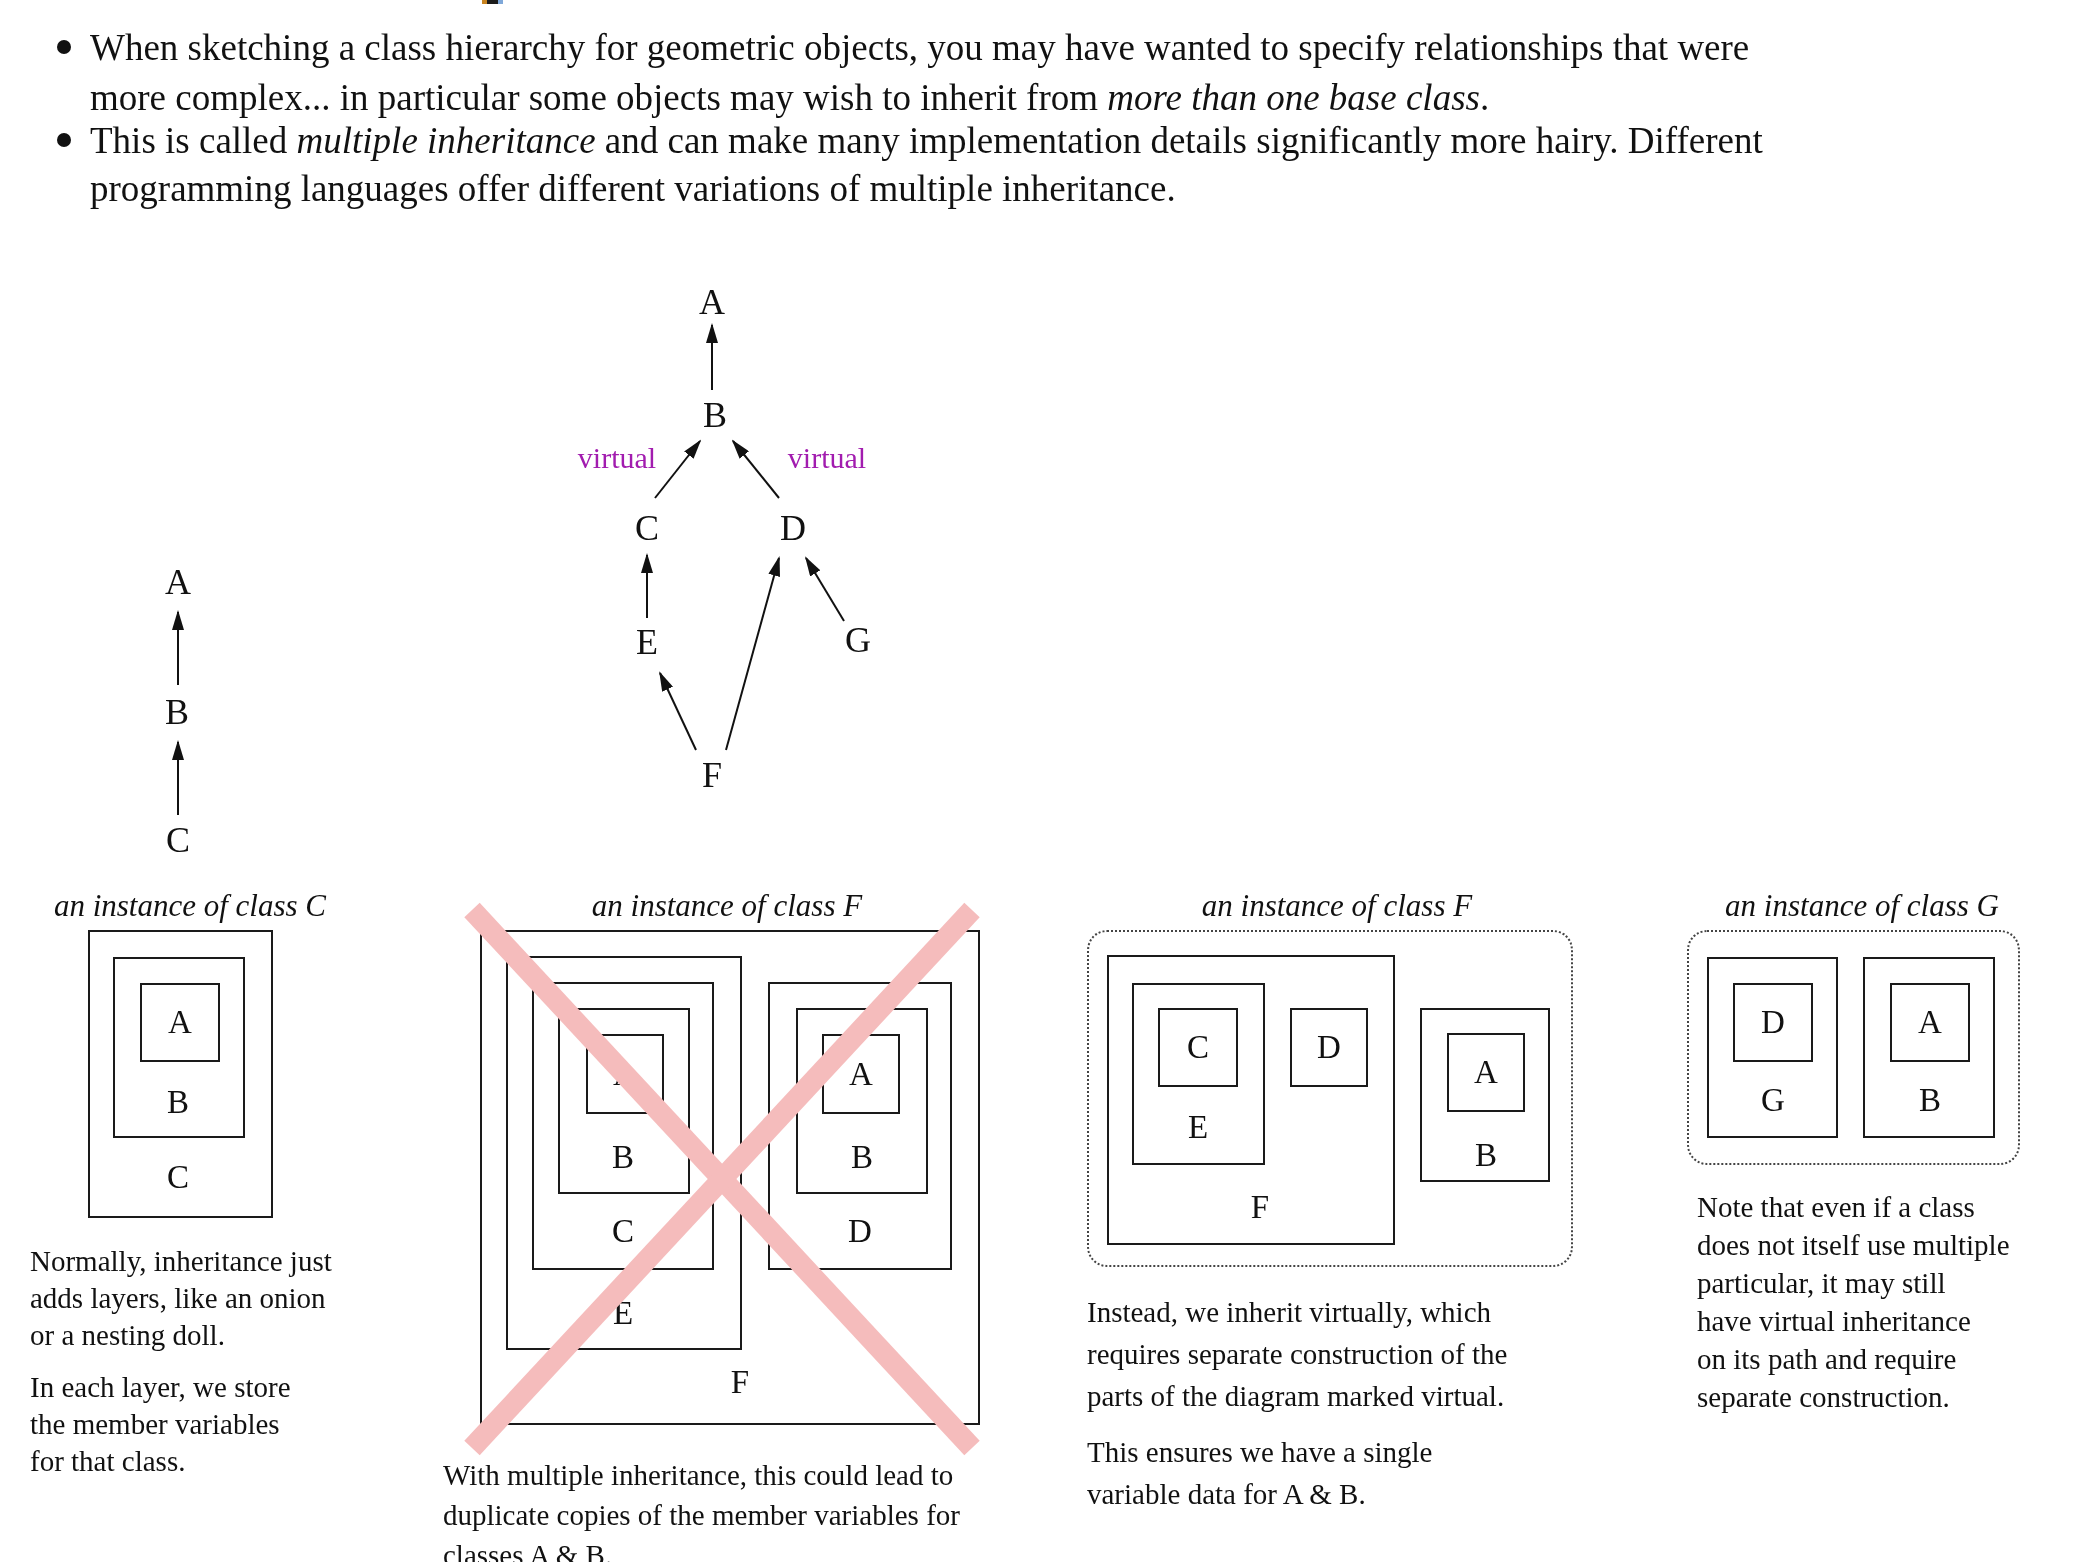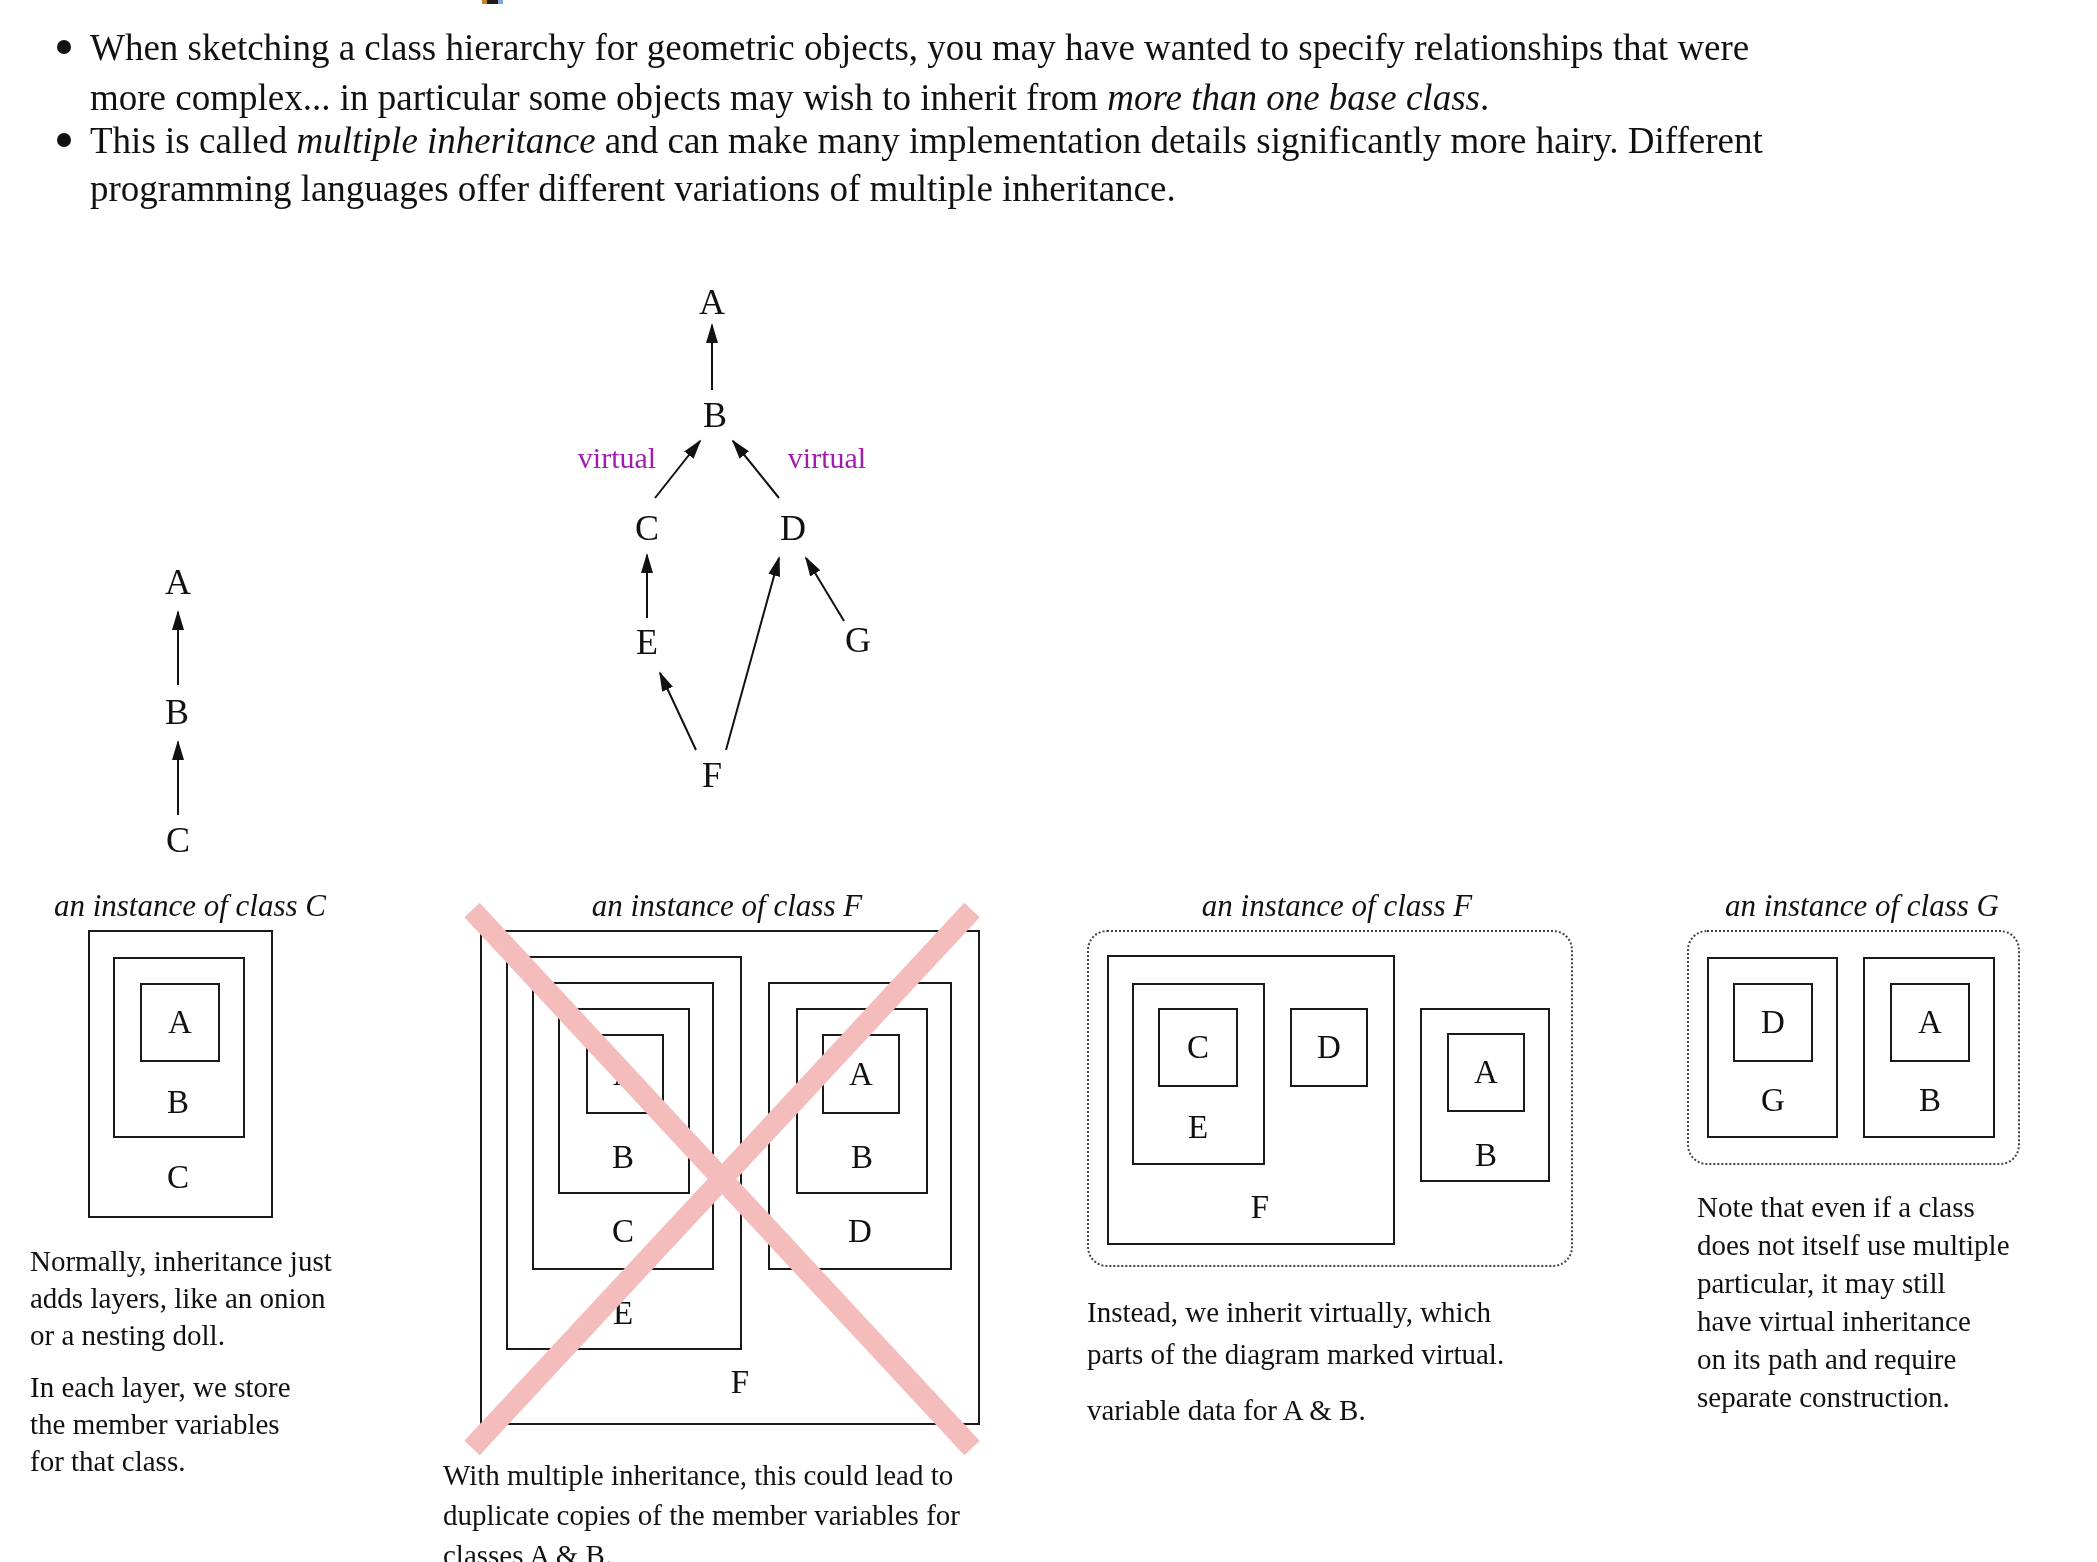--- a/index.html
+++ b/index.html
@@ -113,22 +113,24 @@
   <div class="box" style="left:1447px;top:1033px;width:78px;height:79px;"></div>
   <div class="lbl" style="left:1198px;top:1047px;">C</div>
   <div class="lbl" style="left:1329px;top:1047px;">D</div>
   <div class="lbl" style="left:1198px;top:1127px;">E</div>
   <div class="lbl" style="left:1260px;top:1207px;">F</div>
   <div class="lbl" style="left:1486px;top:1072px;">A</div>
   <div class="lbl" style="left:1486px;top:1155px;">B</div>
 
   <div class="note" style="left:1087px;top:1291px;line-height:42px;">
     <div>Instead, we inherit virtually, which</div>
+    <div>requires separate construction of the</div>
     <div>parts of the diagram marked virtual.</div>
     <div style="height:14px;"></div>
+    <div>This ensures we have a single</div>
     <div>variable data for A &amp; B.</div>
   </div>
 
   <div class="cap" style="left:1692px;top:888px;width:340px;">an instance of class G</div>
   <div class="dotted" style="left:1687px;top:930px;width:333px;height:235px;"></div>
   <div class="box" style="left:1707px;top:957px;width:131px;height:181px;"></div>
   <div class="box" style="left:1733px;top:983px;width:80px;height:79px;"></div>
   <div class="box" style="left:1863px;top:957px;width:132px;height:181px;"></div>
   <div class="box" style="left:1890px;top:983px;width:80px;height:79px;"></div>
   <div class="lbl" style="left:1773px;top:1022px;">D</div>

